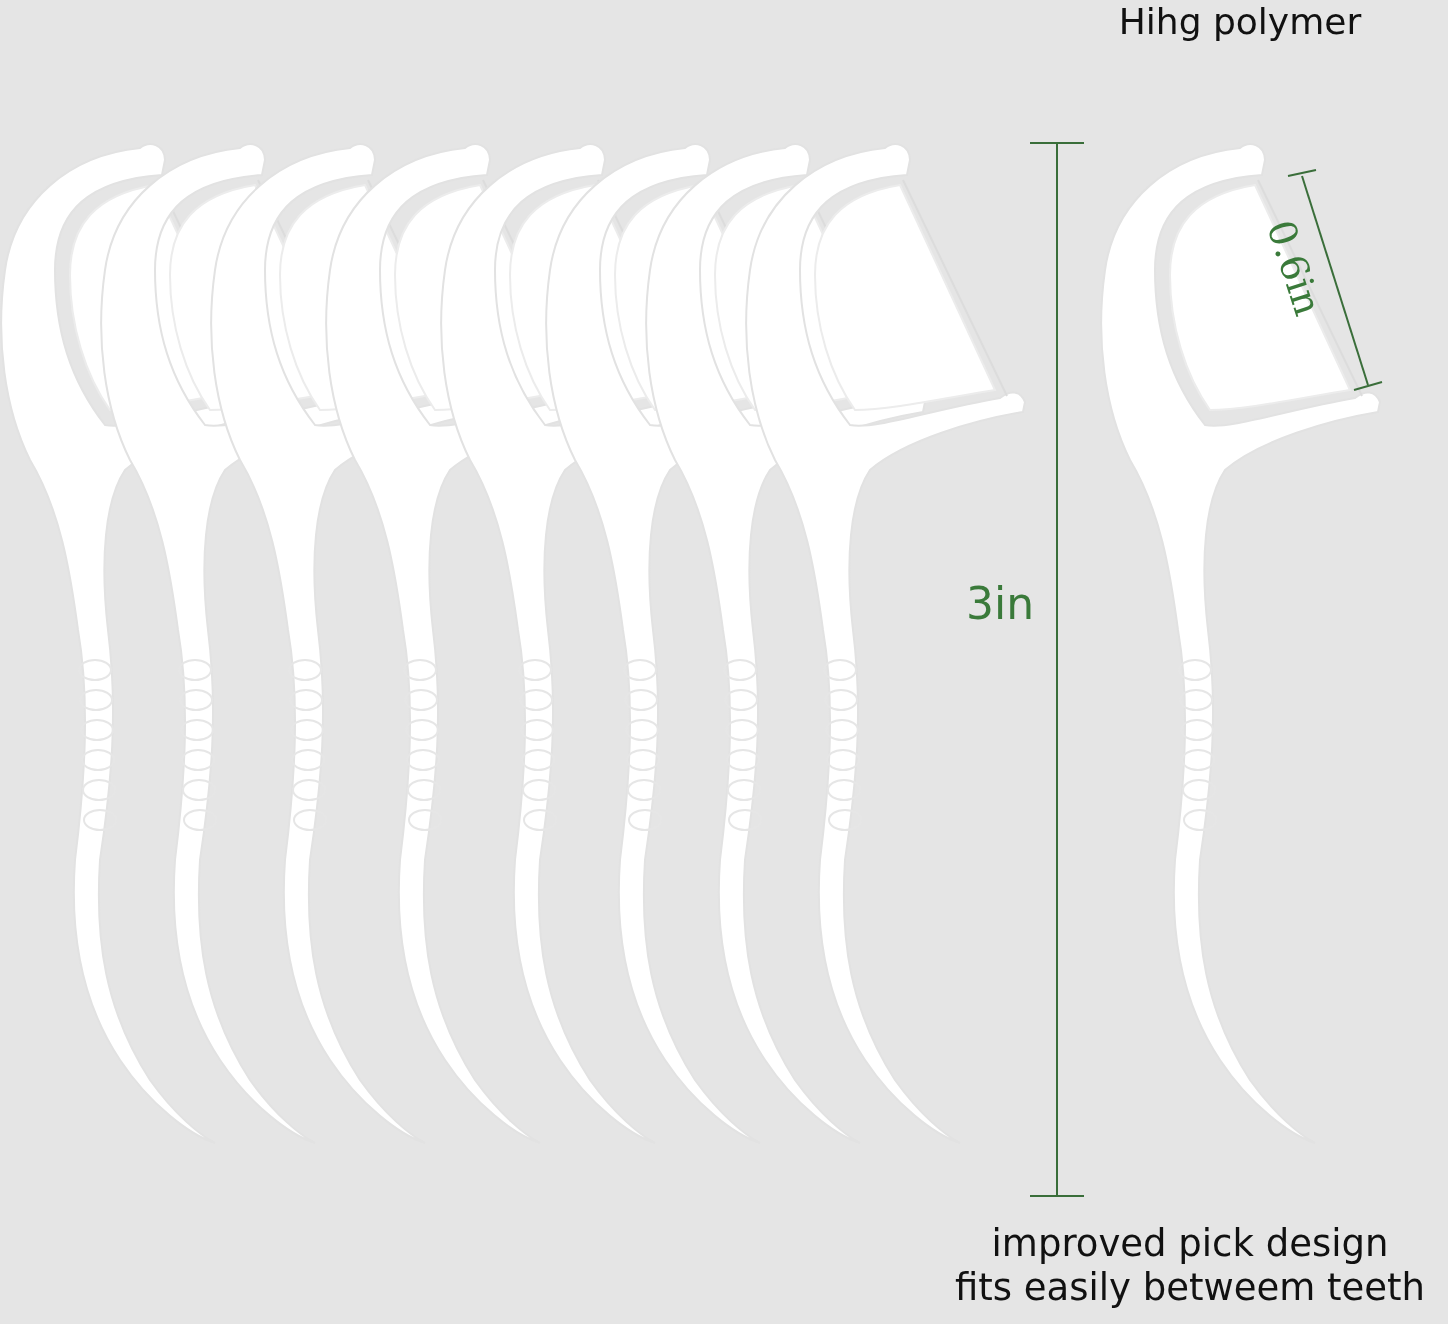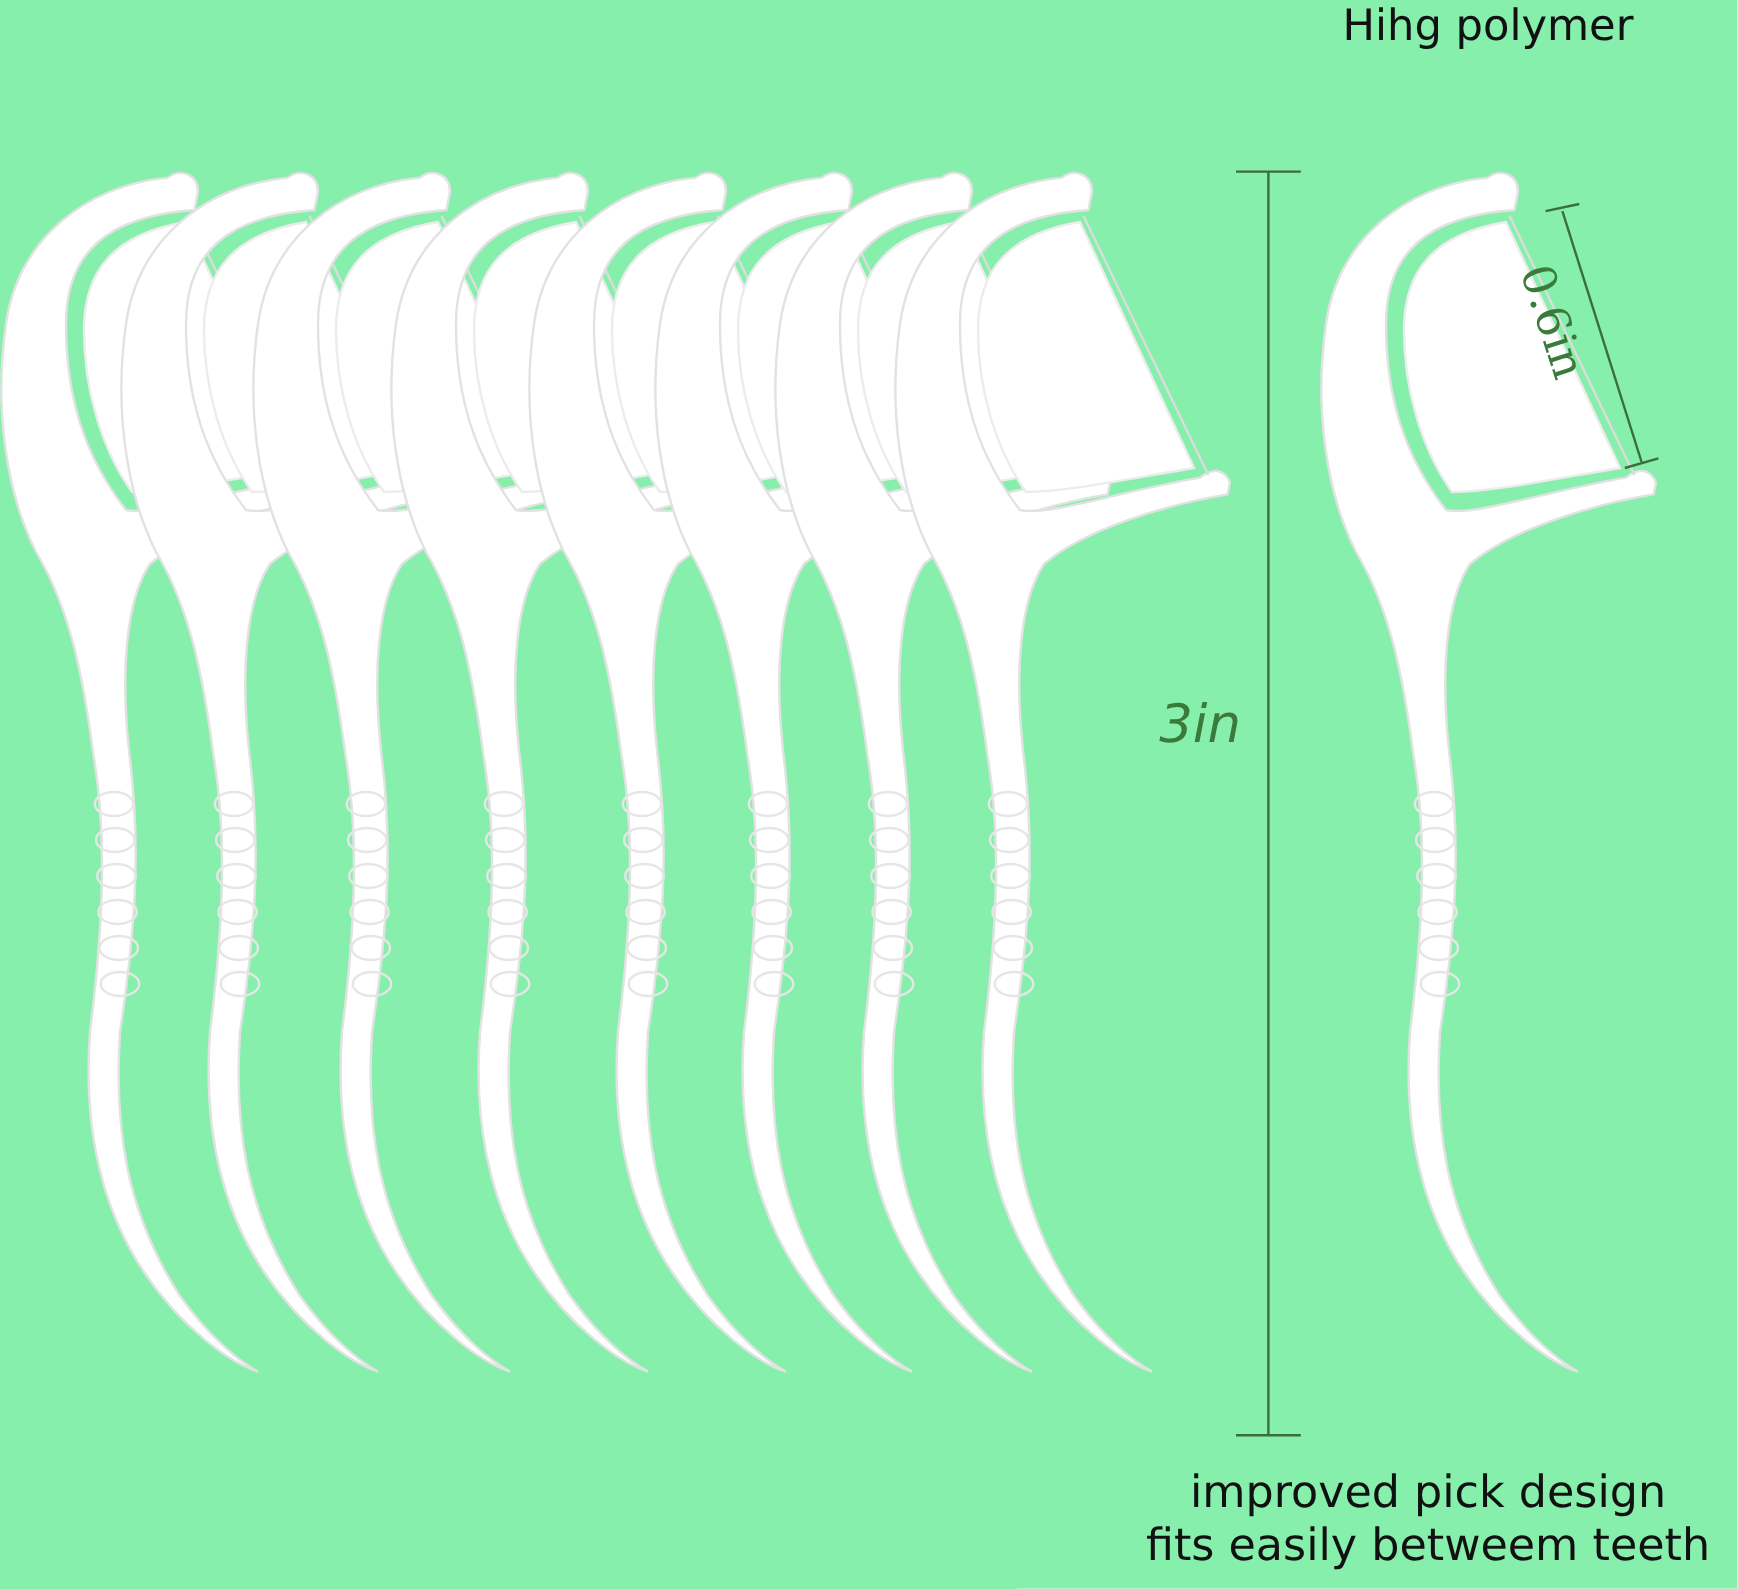--- a/index.html
+++ b/index.html
@@ -1,21 +1,21 @@
 <!DOCTYPE html>
 <html><head>
 <meta charset="utf-8">
 <style>
   html, body { margin: 0; padding: 0; background: #ffffff; }
-  #stage { position: relative; width: 1448px; height: 1324px; background: #86efac; overflow: hidden; font-family: "DejaVu Sans", sans-serif; }
+  #stage { position: relative; width: 1448px; height: 1324px; background: #e5e5e5; overflow: hidden; font-family: "DejaVu Sans", sans-serif; }
   .caption { position: absolute; color: #111111; text-align: center; line-height: 1.2; }
   #top-caption { left: 1085px; top: 0px; width: 310px; font-size: 36px; }
   #bottom-caption { left: 925px; top: 1222px; width: 530px; font-size: 37px; }
   .dim-text { position: absolute; color: #3a7a3a; }
-  #len-label { left: 966px; top: 578px; font-size: 44px; font-style: italic; }
+  #len-label { left: 966px; top: 578px; font-size: 44px; }
   #width-label { left: 1300px; top: 215px; font-size: 38px; font-family: "DejaVu Serif", serif; transform: rotate(72deg); transform-origin: left top; white-space: nowrap; }
   svg { position: absolute; left: 0; top: 0; }
 </style>
 </head>
 <body>
 
 <div id="stage">
   <svg width="1448" height="1324" viewBox="0 0 1448 1324">
     <defs>
       <g id="pick">

